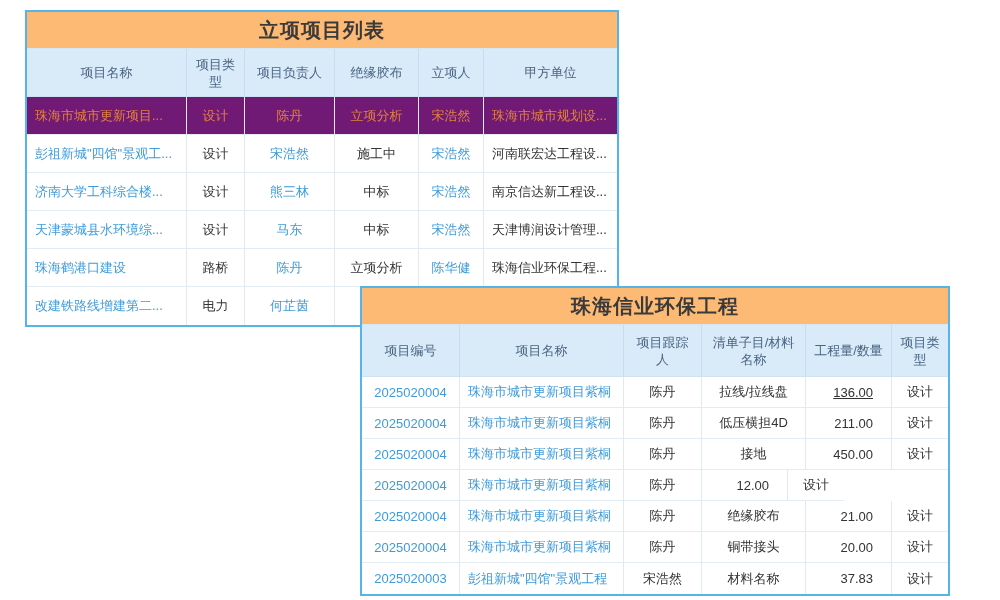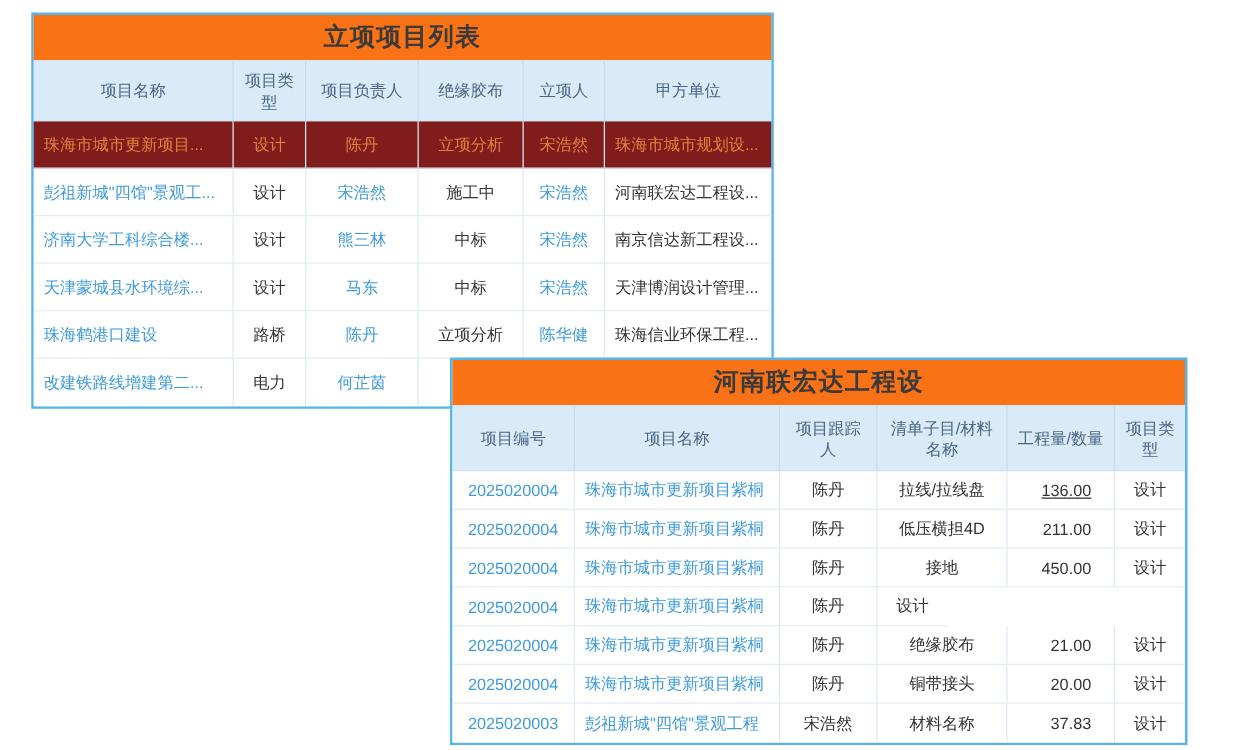--- a/index.html
+++ b/index.html
@@ -24,21 +24,21 @@
   #panel-list  { left: 25px;  top: 10px;  width: 594px; z-index: 1; }
   #panel-detail{ left: 360px; top: 286px; width: 590px; z-index: 2; }
 
   .panel-title {
     height: 36px;
     line-height: 36px;
     text-align: center;
     font-size: 20px;
     font-weight: bold;
     color: #3a3a3a;
-    background: #f97316;
+    background: #fdba74;
     border-bottom: 1px solid #d8e6f2;
     letter-spacing: 1px;
   }
 
   .thead {
     display: flex;
     background: #d9eaf8;
     color: #4a6582;
   }
   .hcell {
@@ -51,21 +51,21 @@
     font-size: 13px;
     line-height: 17px;
     border-right: 1px solid #c5ddef;
     border-bottom: 1px solid #cfe2f1;
   }
   .hcell:last-child { border-right: none; }
   #panel-list  .hcell { height: 48px; }
   #panel-detail .hcell { height: 52px; }
 
   .trow { display: flex; background: #ffffff; }
-  .trow.highlight { background: #7f1d1d; justify-content: flex-end; }
+  .trow.highlight { background: #701a75; justify-content: flex-end; }
   .tcell {
     display: flex;
     align-items: center;
     box-sizing: border-box;
     height: 38px;
     font-size: 13px;
     color: #333333;
     border-right: 1px solid #e0eaf2;
     border-bottom: 1px solid #e4ecf3;
     white-space: nowrap;
@@ -144,21 +144,21 @@
           <div class="tcell al-center" style="width: 58px;">电力</div>
           <div class="tcell al-center link" style="width: 90px;">何芷茵</div>
           <div class="tcell al-center" style="width: 84px;"></div>
           <div class="tcell al-center" style="width: 65px;"></div>
           <div class="tcell al-left" style="width: 133px;"></div>
         </div>
       </div>
   </section>
 
   <section class="panel" id="panel-detail">
-    <div class="panel-title">河南联宏达工程设</div>
+    <div class="panel-title">珠海信业环保工程</div>
     <div class="thead">
         <div class="hcell" style="width: 98px;">项目编号</div>
         <div class="hcell" style="width: 164px;">项目名称</div>
         <div class="hcell" style="width: 78px;">项目跟踪人</div>
         <div class="hcell" style="width: 104px;">清单子目/材料名称</div>
         <div class="hcell" style="width: 86px;">工程量/数量</div>
         <div class="hcell" style="width: 56px;">项目类型</div>
       </div>
     <div class="tbody">
         <div class="trow">
@@ -182,20 +182,21 @@
           <div class="tcell al-left link" style="width: 164px;">珠海市城市更新项目紫桐</div>
           <div class="tcell al-center" style="width: 78px;">陈丹</div>
           <div class="tcell al-center" style="width: 104px;">接地</div>
           <div class="tcell al-right" style="width: 86px;">450.00</div>
           <div class="tcell al-center" style="width: 56px;">设计</div>
         </div>
         <div class="trow">
           <div class="tcell al-center link" style="width: 98px;">2025020004</div>
           <div class="tcell al-left link" style="width: 164px;">珠海市城市更新项目紫桐</div>
           <div class="tcell al-center" style="width: 78px;">陈丹</div>
+          <div class="tcell al-right" style="width: 86px;">12.00</div>
           <div class="tcell al-center" style="width: 56px;">设计</div>
         </div>
         <div class="trow">
           <div class="tcell al-center link" style="width: 98px;">2025020004</div>
           <div class="tcell al-left link" style="width: 164px;">珠海市城市更新项目紫桐</div>
           <div class="tcell al-center" style="width: 78px;">陈丹</div>
           <div class="tcell al-center" style="width: 104px;">绝缘胶布</div>
           <div class="tcell al-right" style="width: 86px;">21.00</div>
           <div class="tcell al-center" style="width: 56px;">设计</div>
         </div>

